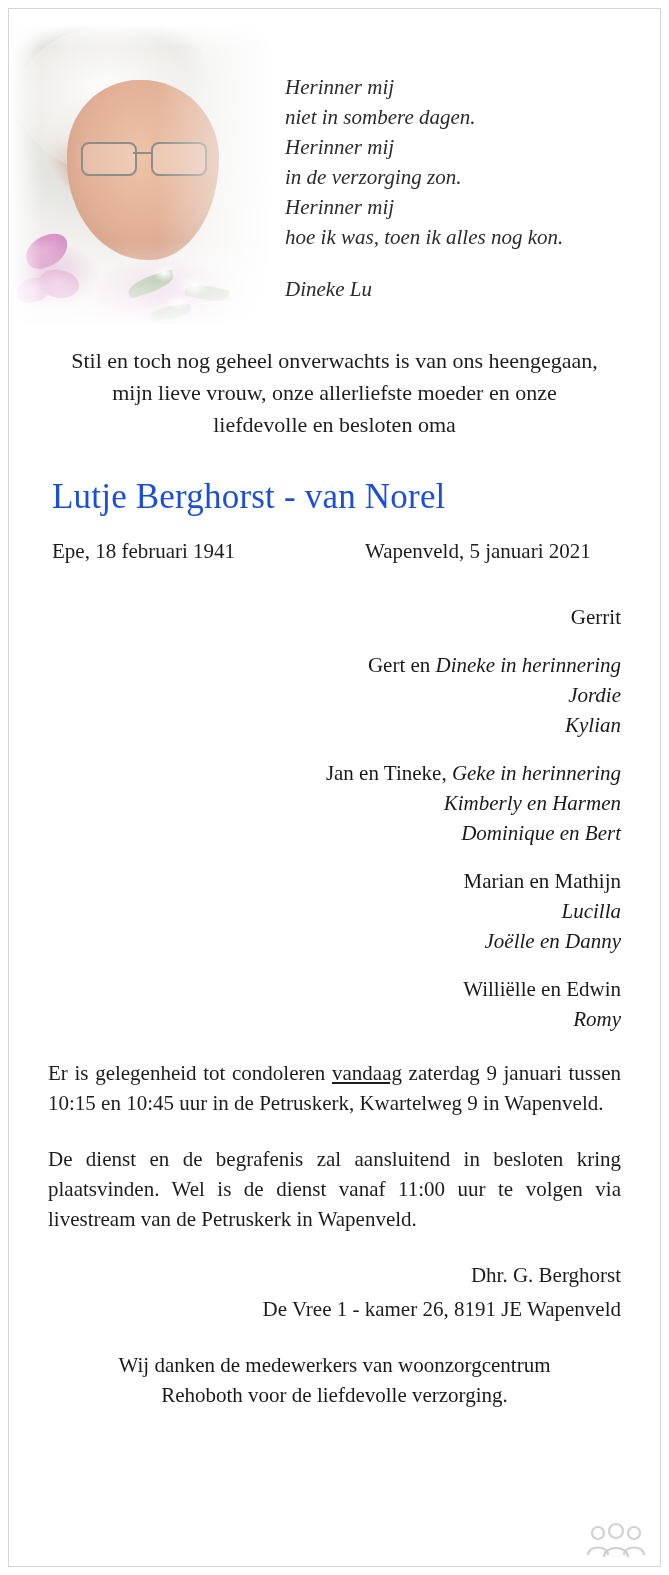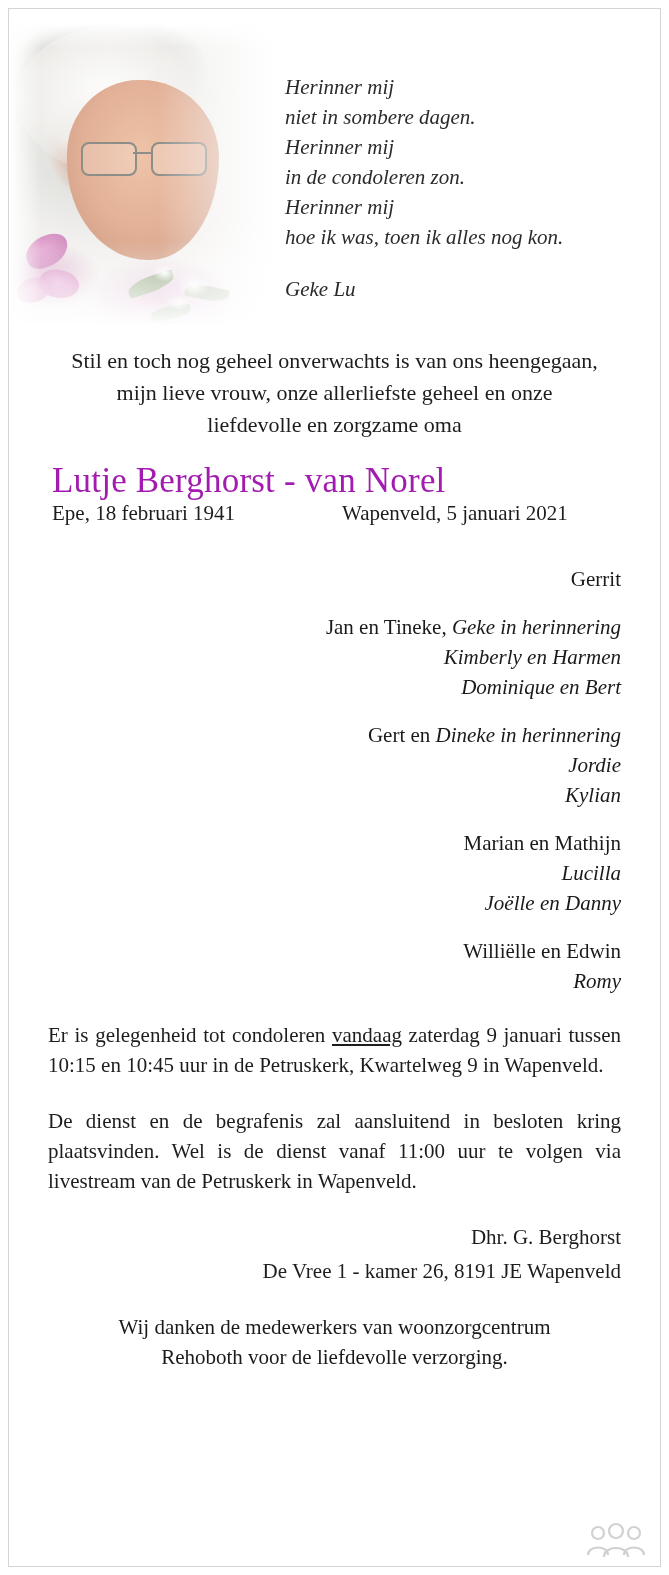--- a/index.html
+++ b/index.html
@@ -166,32 +166,34 @@
   }
   .intro {
     text-align: center;
     font-size: 22px;
     line-height: 32px;
     color: #1d1d1d;
     margin: 0 auto;
     width: 530px;
   }
   .name {
-    margin-top: 20px;
+    margin-top: 36px;
     font-size: 35px;
     letter-spacing: 0.2px;
-    color: #a21caf;
+    color: #1d4ed8;
     text-align: left;
     padding-left: 4px;
   }
   .dates {
+    margin-top: 22px;
     font-size: 21px;
     color: #1d1d1d;
     display: flex;
     padding-left: 4px;
+    gap: 23px;
   }
   .dates .birth { width: 290px; }
   .dates .death { }
 
   .family {
     margin-top: 38px;
     text-align: right;
     font-size: 21px;
     line-height: 30px;
   }
@@ -251,55 +253,55 @@
       <div class="petal p1"></div>
       <div class="petal p2"></div>
       <div class="petal p3"></div>
       <div class="fade"></div>
     </div>
 
     <div class="poem">
       <div>Herinner mij</div>
       <div>niet in sombere dagen.</div>
       <div>Herinner mij</div>
-      <div>in de condoleren zon.</div>
+      <div>in de verzorging zon.</div>
       <div>Herinner mij</div>
       <div>hoe ik was, toen ik alles nog kon.</div>
-      <div class="sign">Geke Lu</div>
+      <div class="sign">Dineke Lu</div>
     </div>
 
   </div>
 
   <div class="body-wrap">
 
-    <div class="intro">Stil en toch nog geheel onverwachts is van ons heengegaan, mijn lieve vrouw, onze allerliefste geheel en onze liefdevolle en zorgzame oma</div>
+    <div class="intro">Stil en toch nog geheel onverwachts is van ons heengegaan, mijn lieve vrouw, onze allerliefste moeder en onze liefdevolle en besloten oma</div>
 
     <div class="name">Lutje Berghorst - van Norel</div>
 
     <div class="dates">
       <div class="birth">Epe, 18 februari 1941</div>
       <div class="death">Wapenveld, 5 januari 2021</div>
     </div>
 
     <div class="family">
 
       <div class="group">
         <div>Gerrit</div>
       </div>
 
       <div class="group">
+        <div><span>Gert en </span><span class="it">Dineke in herinnering</span></div>
+        <div class="it">Jordie</div>
+        <div class="it">Kylian</div>
+      </div>
+
+      <div class="group">
         <div><span>Jan en Tineke, </span><span class="it">Geke in herinnering</span></div>
         <div class="it">Kimberly en Harmen</div>
         <div class="it">Dominique en Bert</div>
-      </div>
-
-      <div class="group">
-        <div><span>Gert en </span><span class="it">Dineke in herinnering</span></div>
-        <div class="it">Jordie</div>
-        <div class="it">Kylian</div>
       </div>
 
       <div class="group">
         <div>Marian en Mathijn</div>
         <div class="it">Lucilla</div>
         <div class="it">Joëlle en Danny</div>
       </div>
 
       <div class="group">
         <div>Williëlle en Edwin</div>

